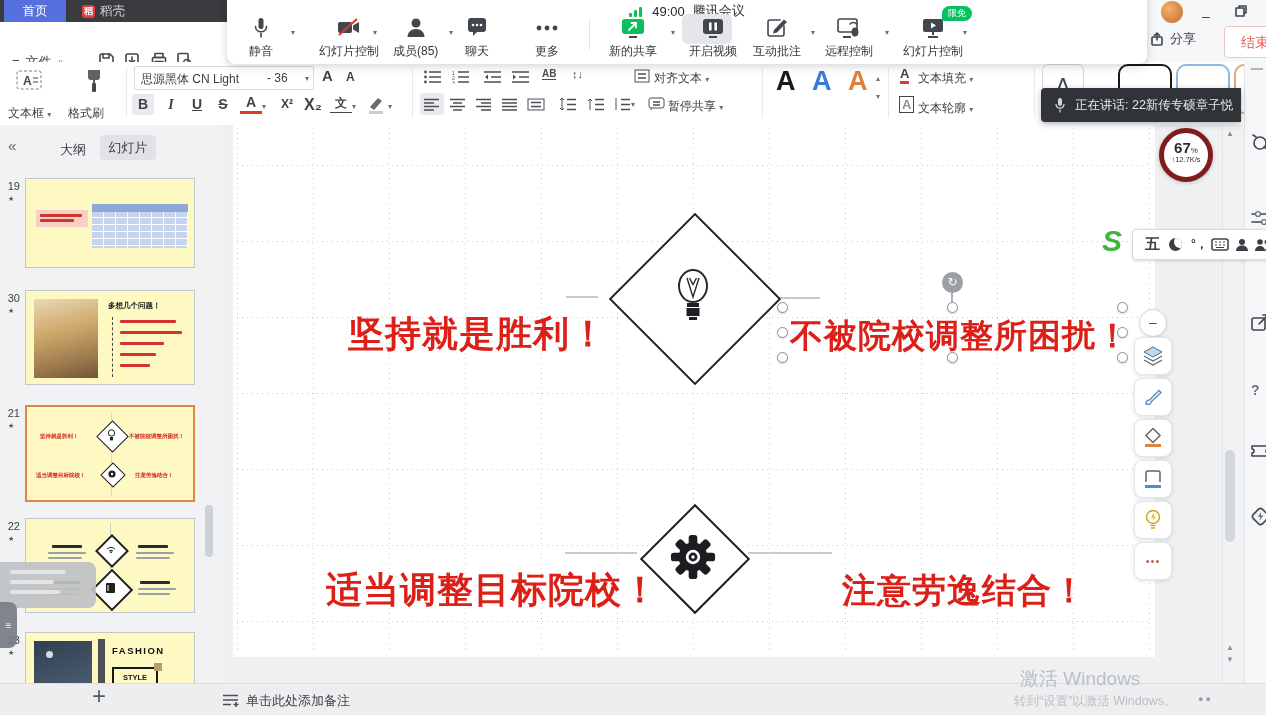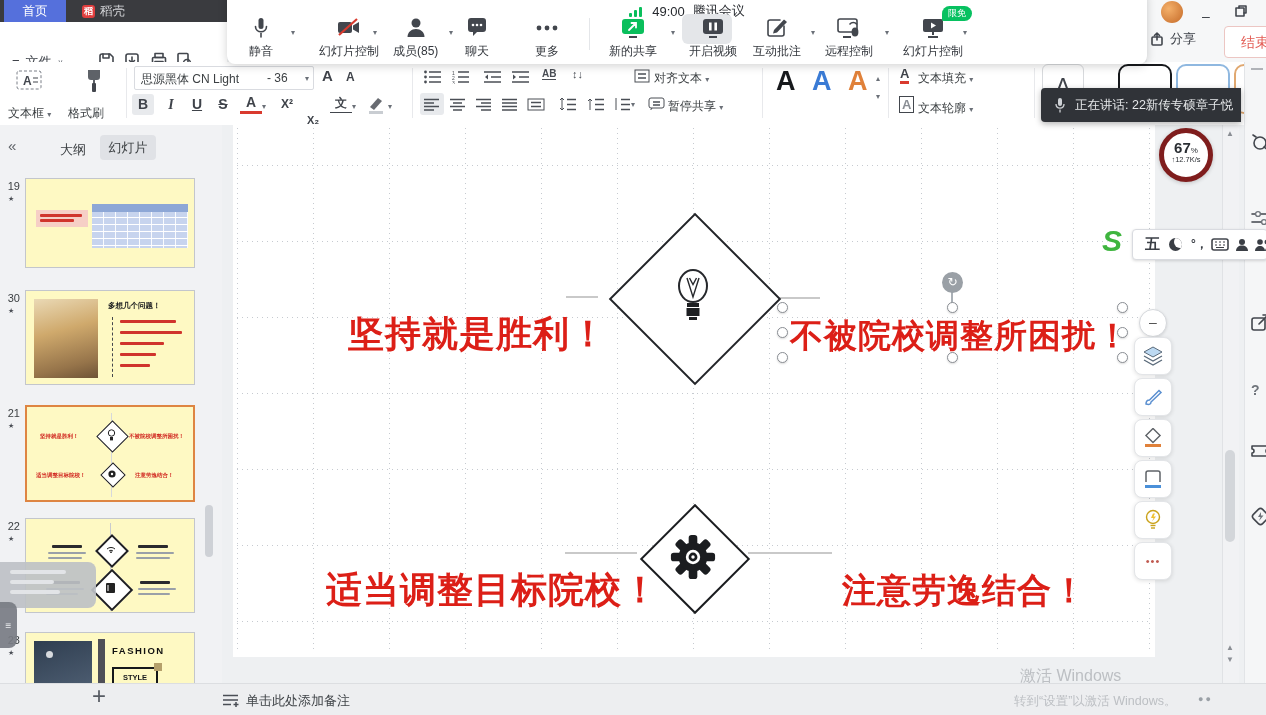--- a/index.html
+++ b/index.html
@@ -112,21 +112,21 @@
   #cscroll{left:1222px;top:125px;width:16px;height:558px;background:#f1f2f4;border-left:1px solid #e0e2e5;}
   #cthumb{left:1225px;top:450px;width:10px;height:92px;background:#d3d6da;border-radius:5px;}
   .scar{position:absolute;left:1226px;font-size:8px;color:#8a8e94;}
   #rightstrip{left:1244px;top:62px;width:22px;height:621px;background:#f5f6f7;border-left:1px solid #e2e4e7;overflow:hidden;}
   .rsico{position:absolute;left:6px;color:#6f747b;}
   
   #statusbar{left:0;top:683px;width:1266px;height:32px;background:#edeef0;border-top:1px solid #dcdee1;z-index:45;}
   #notes{position:absolute;left:246px;top:8px;font-size:13px;color:#3f4347;}
   #addslide{position:absolute;left:92px;top:-2px;font-size:24px;color:#565b63;font-weight:300;}
   
-  #wm1{left:1020px;top:666px;font-size:16px;color:#bcbfc3;z-index:46;}
+  #wm1{left:1020px;top:666px;font-size:19px;color:#bcbfc3;z-index:46;}
   #wm2{left:1014px;top:693px;font-size:12.5px;color:#bcbfc3;z-index:46;}
   .thumbphoto20{background:linear-gradient(165deg,#ead9b5 0%,#cfa96c 40%,#96744a 80%,#6e5336 100%);}
   .thumbphoto23{background:linear-gradient(160deg,#2f3e50 0%,#4a5a6e 60%,#6a7a8c 100%);}
   .tbl19{background:
      repeating-linear-gradient(to right,transparent 0 11px,rgba(255,255,255,.9) 11px 12px),
      repeating-linear-gradient(to bottom,#c7d4ee 0 6px,#ffffff 6px 7px);}
 </style>
 </head>
 <body>
 
@@ -207,21 +207,21 @@
     <span class="abs" style="left:322px;top:5px;font-size:15px;font-weight:bold;color:#3f434a">A</span>
     <span class="abs" style="left:346px;top:8px;font-size:12px;font-weight:bold;color:#3f434a">A</span>
 
     <div class="fmt" style="left:132px;top:32px;background:#e8eaed;border-radius:3px;">B</div>
     <div class="fmt" style="left:160px;top:32px;font-style:italic;font-family:'Liberation Serif',serif">I</div>
     <div class="fmt" style="left:186px;top:32px;text-decoration:underline">U</div>
     <div class="fmt" style="left:212px;top:32px;text-decoration:line-through">S</div>
     <div class="fmt" style="left:240px;top:32px;border-bottom:3px solid #d93a2e;height:17px;line-height:17px">A</div>
     <span class="car abs" style="left:262px;top:40px">▾</span>
     <div class="fmt" style="left:276px;top:32px;font-size:12px">X²</div>
-    <div class="fmt" style="left:302px;top:48px;font-size:11px">X₂</div>
+    <div class="fmt" style="left:302px;top:32px;font-size:16px">X₂</div>
     <div class="fmt" style="left:330px;top:32px;font-size:12px;border-bottom:1px solid #42464d;height:18px;line-height:18px">文</div>
     <span class="car abs" style="left:352px;top:40px">▾</span>
     <span class="abs" style="left:366px;top:33px">
       <svg width="20" height="20">
           <path class="fl" d="M4 12 12 3l4 3-8 9z" fill-opacity=".8"></path>
           <rect x="3" y="16" width="14" height="3" fill="#c9cdd2"></rect>
         </svg>
       </span>
     <span class="car abs" style="left:388px;top:40px">▾</span>
 

